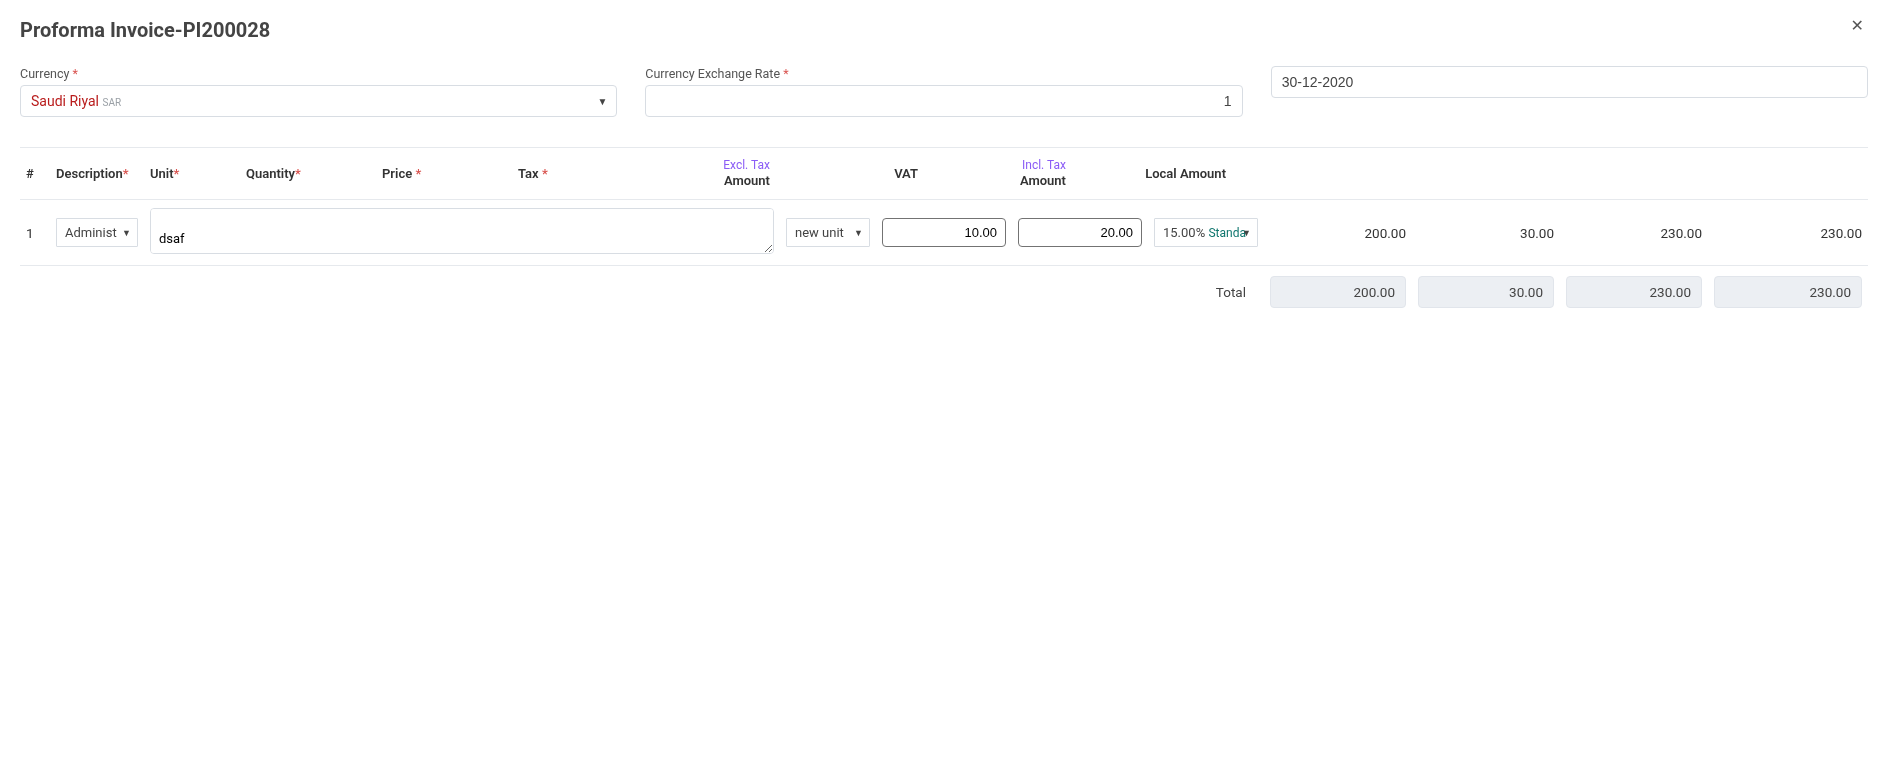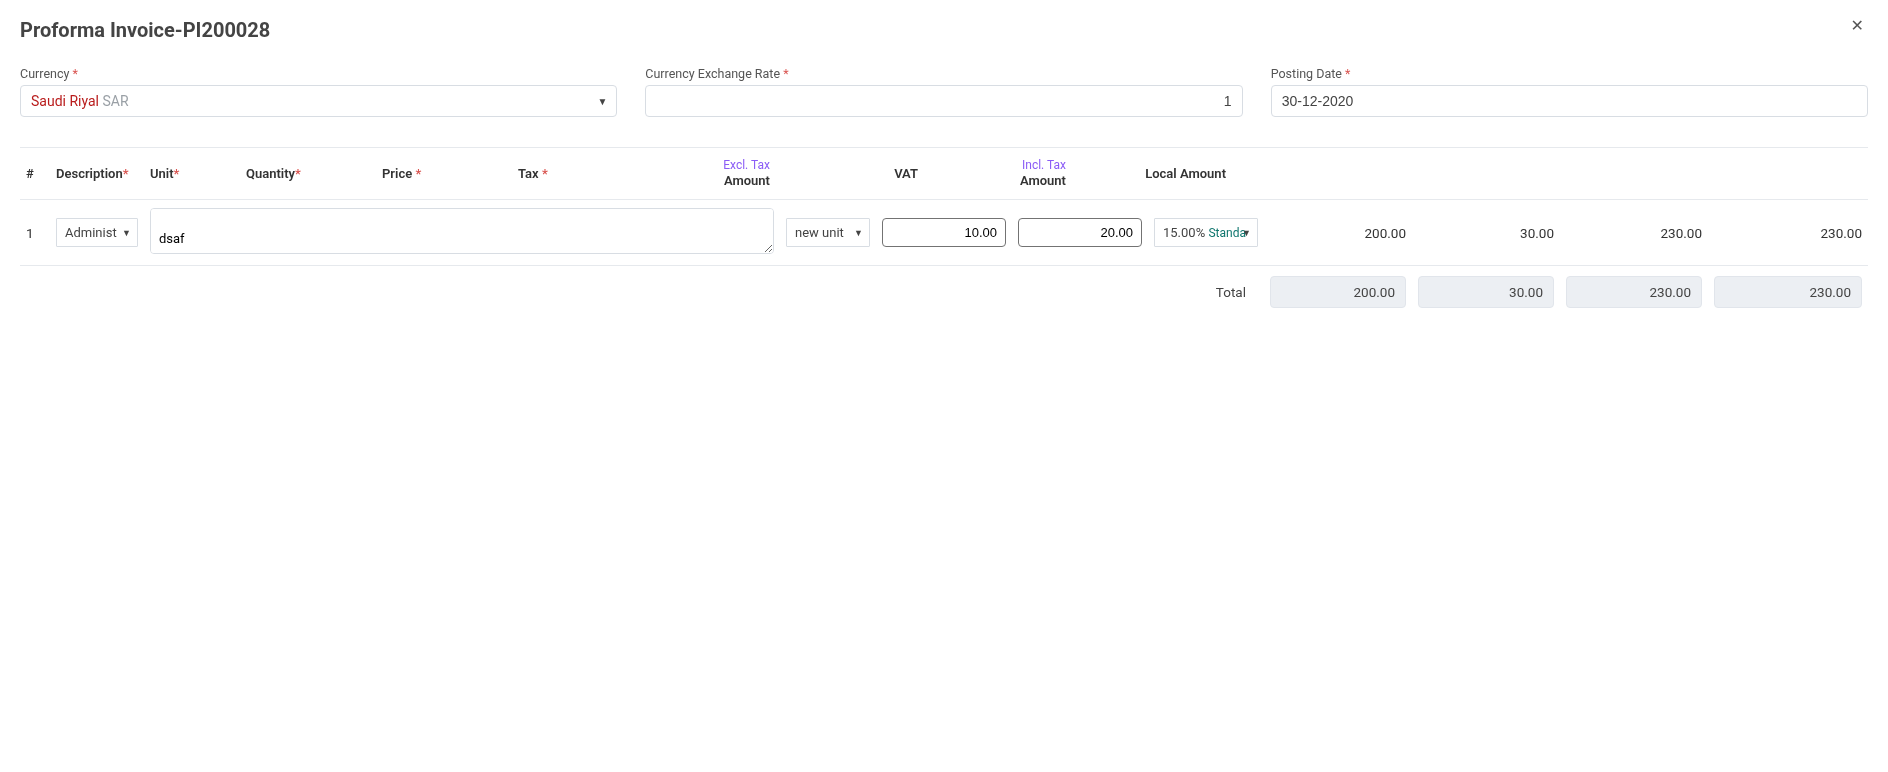--- a/index.html
+++ b/index.html
@@ -74,21 +74,21 @@
   transform: translateY(-50%);
   pointer-events: none;
   font-size: 10px;
   color: #444;
 }
 .currency-val {
   color: #b91c1c;
 }
 .currency-code {
   color: #9aa0a6;
-  font-size: 14px;
+  font-size: 10px;
 }
 
 .grid-container {
   border-top: 1px solid #e6e9ed;
 }
 .grid-header, .grid-row, .grid-total {
   display: flex;
   align-items: center;
 }
 .grid-header {
@@ -217,24 +217,20 @@
     </div>
   </div>
   <div class="form-group">
     <label class="form-label">
       <span>Currency Exchange Rate</span>
       <span class="req"> *</span>
     </label>
     <input class="input right" value="1" style="">
   </div>
   <div class="form-group">
-    <label class="form-label">
-      <span>Posting Date</span>
-      <span class="req"> *</span>
-    </label>
     <input class="input" value="30-12-2020" style="">
   </div>
 </div>
 
 <div class="grid-container">
 
   <div class="grid-header">
     <div class="col col-idx">#</div>
     <div class="col col-desc">
       <span>Description</span><span class="req">*</span>

